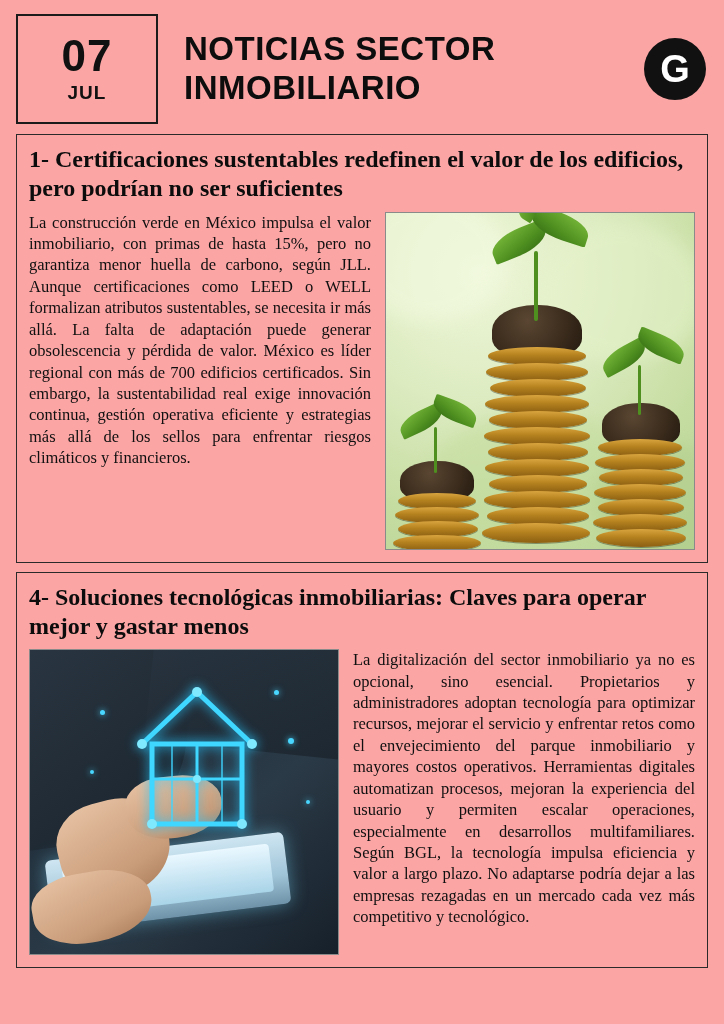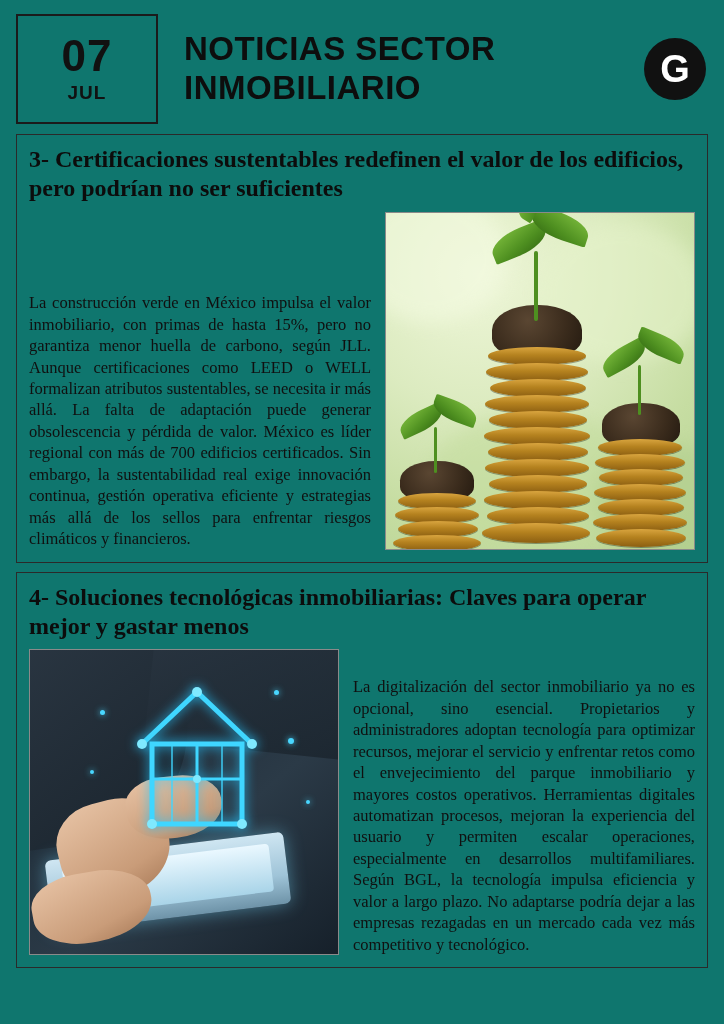--- a/index.html
+++ b/index.html
@@ -13,21 +13,21 @@
     font-family: "Liberation Serif", serif;
     color: #111111;
     overflow: hidden;
   }
   .page {
     position: relative;
     width: 724px;
     height: 1024px;
     box-sizing: border-box;
     padding: 14px 16px 10px 16px;
-    background: #0f766e;
+    background: #fca5a5;
   }
 
   
   .header {
     display: flex;
     align-items: stretch;
     height: 110px;
     margin-bottom: 10px;
   }
   .date-box {
@@ -114,21 +114,21 @@
     margin: 0 0 8px 0;
     font-family: "Liberation Serif", serif;
     font-size: 24px;
     font-weight: bold;
     line-height: 1.22;
     color: #0c0c0c;
   }
   .article-body {
     display: flex;
     gap: 14px;
-    align-items: flex-end;
+    align-items: flex-start;
   }
   .article-body.reverse {
     flex-direction: row-reverse;
   }
   .article-text {
     flex: 1;
     font-size: 16.5px;
     line-height: 1.30;
     text-align: justify;
     color: #101010;
@@ -236,21 +236,21 @@
     <div class="header-title">
       <h1>NOTICIAS SECTOR INMOBILIARIO</h1>
     </div>
 
     <div class="brand">
       <div class="brand-mark">G</div>
     </div>
   </div>
 
   <div class="article">
-    <h2 class="article-title">3- Certificaciones sustentables redefinen el valor de los edificios, pero podrían no ser suficientes</h2>
+    <h2 class="article-title">1- Certificaciones sustentables redefinen el valor de los edificios, pero podrían no ser suficientes</h2>
     <div class="article-body">
       <div class="article-text">
         <p>La construcción verde en México impulsa el valor inmobiliario, con primas de hasta 15%, pero no garantiza menor huella de carbono, según JLL. Aunque certificaciones como LEED o WELL formalizan atributos sustentables, se necesita ir más allá. La falta de adaptación puede generar obsolescencia y pérdida de valor. México es líder regional con más de 700 edificios certificados. Sin embargo, la sustentabilidad real exige innovación continua, gestión operativa eficiente y estrategias más allá de los sellos para enfrentar riesgos climáticos y financieros.</p>
       </div>
       <div class="figure tall">
         <div class="img-coins">
 
           <div class="blur-blob" style="left:-30px;top:-20px;width:150px;height:130px;background:#f4fbe2;"></div>
           <div class="blur-blob" style="left:150px;top:10px;width:170px;height:140px;background:#e6f3cb;"></div>
           <div class="blur-blob" style="left:40px;top:200px;width:220px;height:140px;background:#c3dc9d;"></div>

